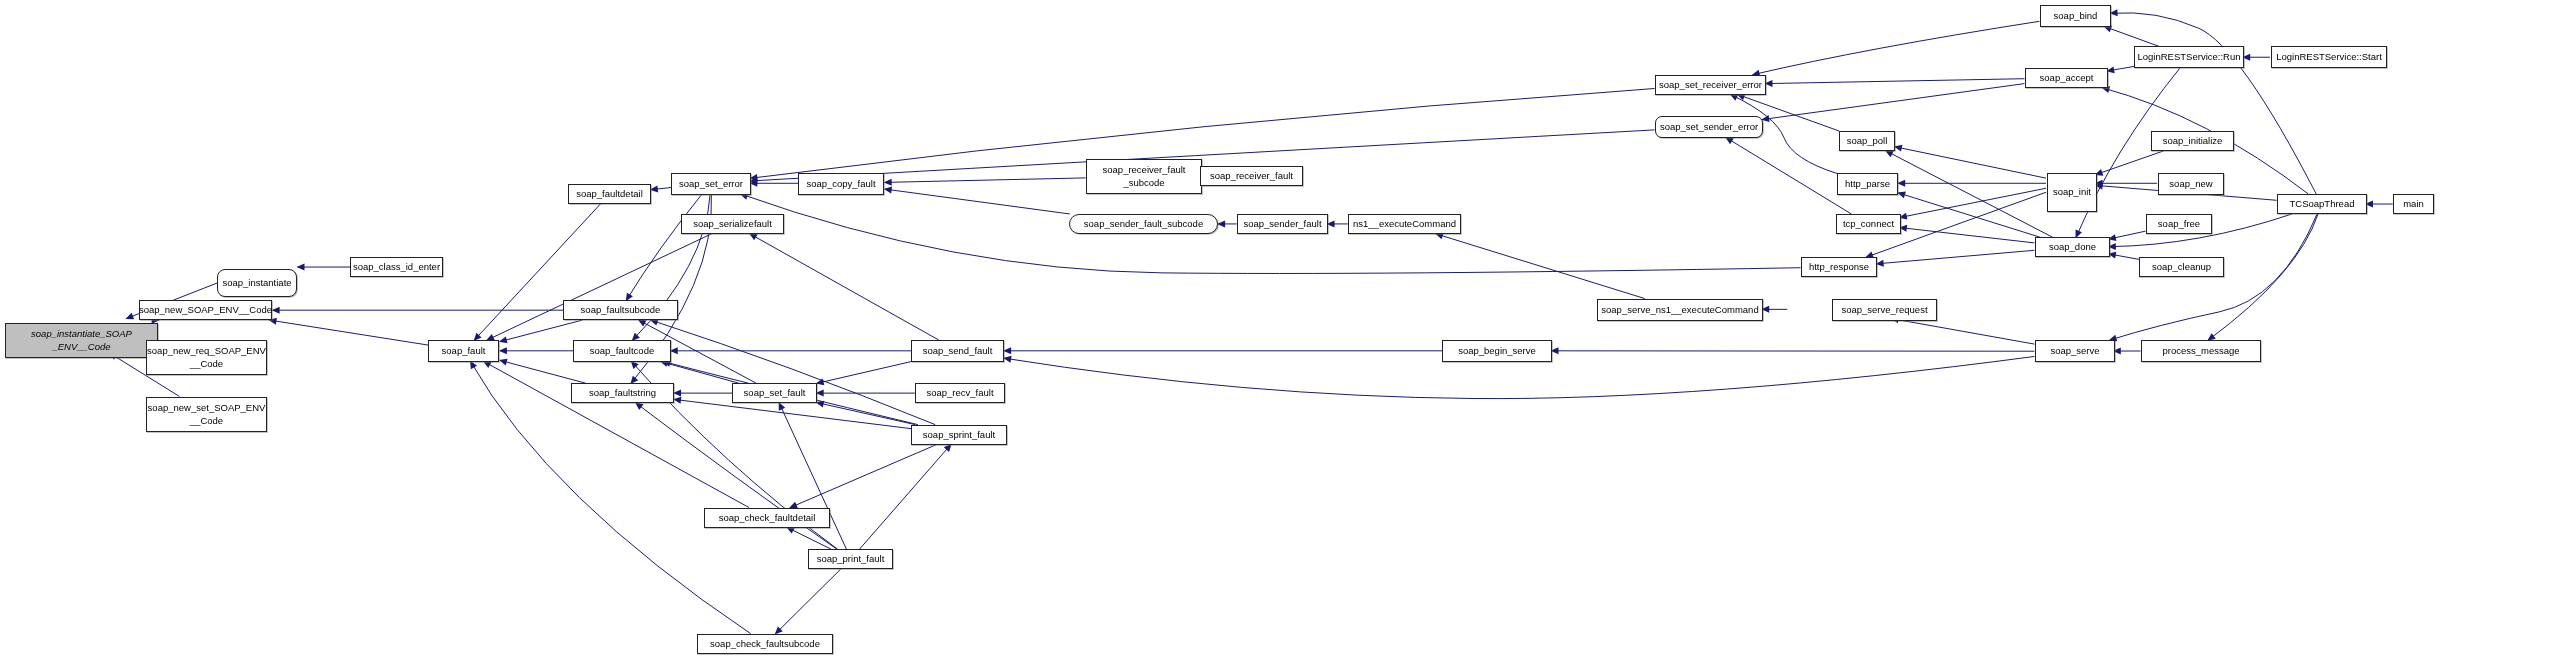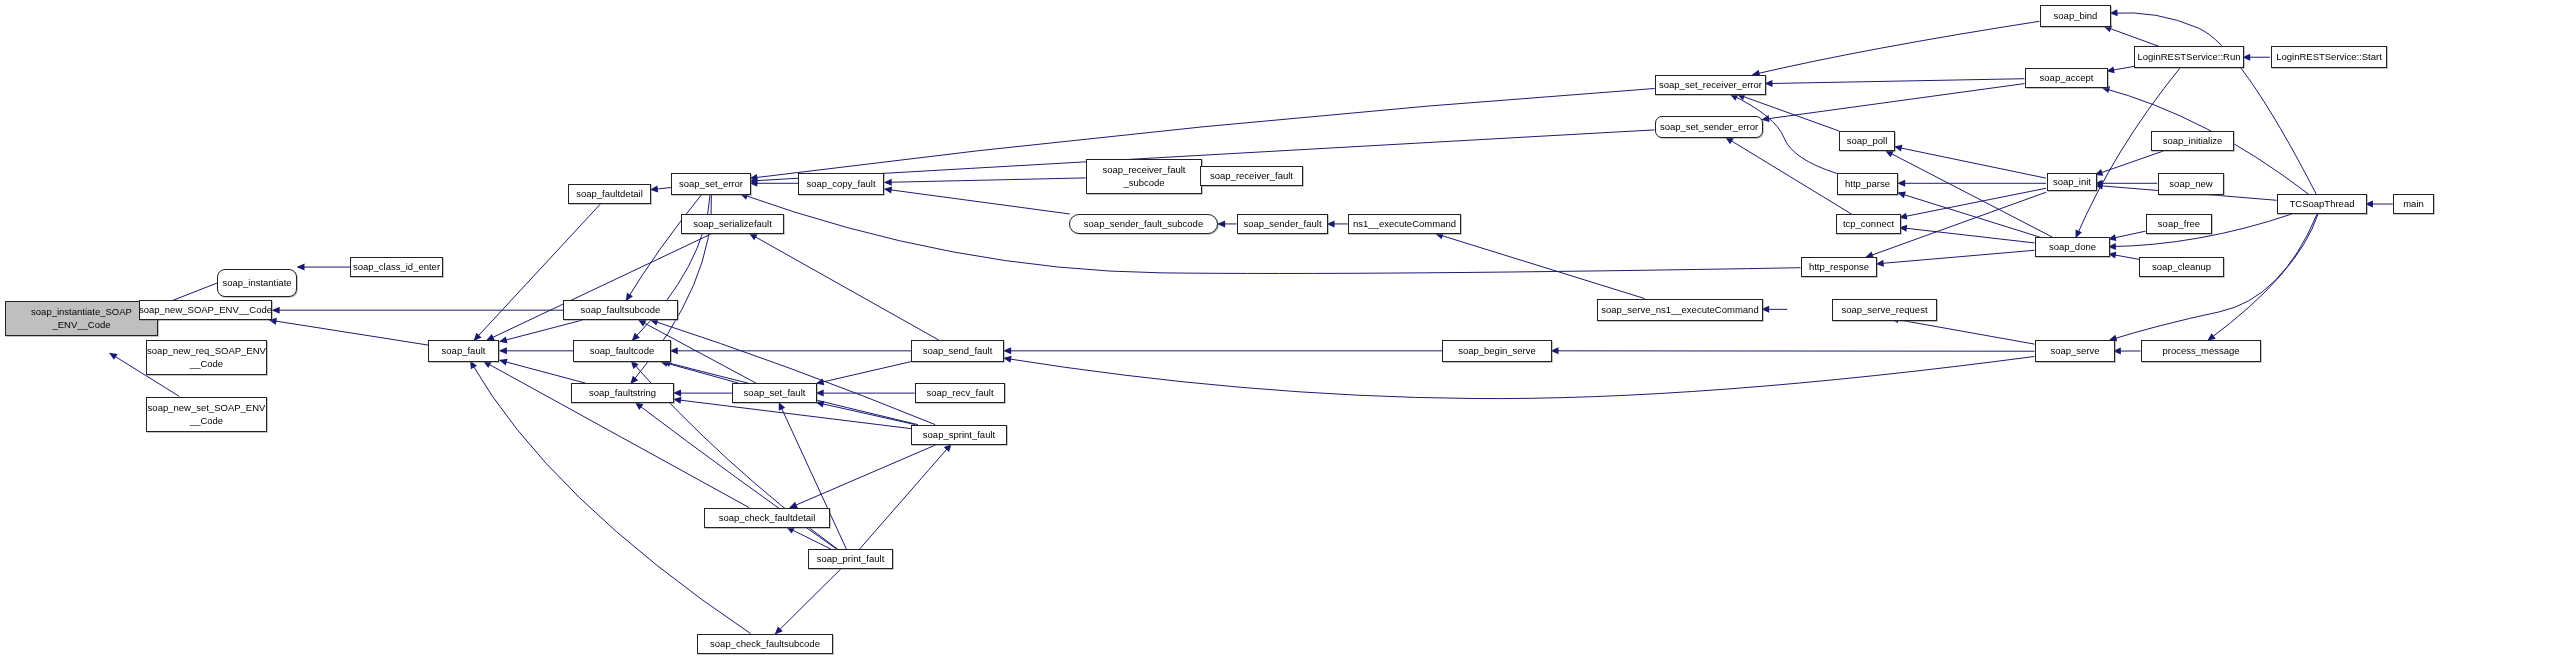--- a/index.html
+++ b/index.html
@@ -130,21 +130,21 @@
         <path d="M 2586.0 278.7 L 2542.0 288.2" marker-end="url(#arrow)"></path>
         <path d="M 2578.0 312.7 L 2542.0 306.2" marker-end="url(#arrow)"></path>
         <path d="M 2762.5 258.0 Q 2650.0 296.0 2542.0 297.4" marker-end="url(#arrow)"></path>
         <path d="M 2580.0 423.2 L 2548.0 423.3" marker-end="url(#arrow)"></path>
         <path d="M 2792.9 258.0 Q 2750.0 360.0 2675.0 376.0 Q 2600.0 392.0 2542.9 410.0" marker-end="url(#arrow)"></path>
         <path d="M 2794.0 258.0 Q 2770.0 330.0 2661.6 410.0" marker-end="url(#arrow)"></path>
         <path d="M 2884.0 246.0 L 2852.0 246.0" marker-end="url(#arrow)"></path>
       </g>
   </svg>
   <div id="nodes">
-      <div class="node hl" style="left: 5px; top: 301px; width: 153px; height: 35px;"><span>soap_instantiate_SOAP
+      <div class="node hl" style="left: 5px; top: 323px; width: 153px; height: 35px; font-style: italic;"><span>soap_instantiate_SOAP
 _ENV__Code</span></div>
       <div class="node" style="left: 139px; top: 300px; width: 133px; height: 20px;"><span>soap_new_SOAP_ENV__Code</span></div>
       <div class="node" style="left: 146px; top: 340px; width: 121px; height: 35px;"><span>soap_new_req_SOAP_ENV
 __Code</span></div>
       <div class="node" style="left: 146px; top: 397px; width: 121px; height: 35px;"><span>soap_new_set_SOAP_ENV
 __Code</span></div>
       <div class="node" style="left: 217px; top: 269px; width: 80px; height: 28px; border-radius: 8px;"><span>soap_instantiate</span></div>
       <div class="node" style="left: 350px; top: 257px; width: 93px; height: 20px;"><span>soap_class_id_enter</span></div>
       <div class="node" style="left: 428px; top: 340px; width: 71px; height: 21.6px;"><span>soap_fault</span></div>
       <div class="node" style="left: 568px; top: 184px; width: 83px; height: 20px;"><span>soap_faultdetail</span></div>
@@ -174,21 +174,21 @@
       <div class="node" style="left: 1655px; top: 116px; width: 108px; height: 21.6px; border-radius: 7px;"><span>soap_set_sender_error</span></div>
       <div class="node" style="left: 1839px; top: 131px; width: 56px; height: 20px;"><span>soap_poll</span></div>
       <div class="node" style="left: 1837px; top: 173px; width: 61px; height: 21.6px;"><span>http_parse</span></div>
       <div class="node" style="left: 1836px; top: 214px; width: 65px; height: 20px;"><span>tcp_connect</span></div>
       <div class="node" style="left: 1801px; top: 257px; width: 76px; height: 20px;"><span>http_response</span></div>
       <div class="node" style="left: 2040px; top: 5px; width: 71px; height: 21.6px;"><span>soap_bind</span></div>
       <div class="node" style="left: 2025px; top: 68px; width: 83px; height: 20px;"><span>soap_accept</span></div>
       <div class="node" style="left: 2134px; top: 46px; width: 110px; height: 21.6px;"><span>LoginRESTService::Run</span></div>
       <div class="node" style="left: 2271px; top: 46px; width: 116px; height: 21.6px;"><span>LoginRESTService::Start</span></div>
       <div class="node" style="left: 2151px; top: 131px; width: 83px; height: 20px;"><span>soap_initialize</span></div>
-      <div class="node" style="left: 2047px; top: 173px; width: 50px; height: 18px;"><span>soap_init</span></div>
+      <div class="node" style="left: 2047px; top: 173px; width: 50px; height: 39px;"><span>soap_init</span></div>
       <div class="node" style="left: 2158px; top: 173px; width: 66px; height: 21.6px;"><span>soap_new</span></div>
       <div class="node" style="left: 2146px; top: 214px; width: 66px; height: 20px;"><span>soap_free</span></div>
       <div class="node" style="left: 2035px; top: 237px; width: 75px; height: 20px; align-items: center;"><span>soap_done</span></div>
       <div class="node" style="left: 2139px; top: 257px; width: 85px; height: 20px;"><span>soap_cleanup</span></div>
       <div class="node" style="left: 2277px; top: 194px; width: 90px; height: 20px;"><span>TCSoapThread</span></div>
       <div class="node" style="left: 2393px; top: 194px; width: 41px; height: 20px;"><span>main</span></div>
       <div class="node" style="left: 2035px; top: 340px; width: 80px; height: 22.4px;"><span>soap_serve</span></div>
       <div class="node" style="left: 2141px; top: 340px; width: 120px; height: 21.6px; text-align: center;"><span>process_message</span></div>
     </div>
 </div>

